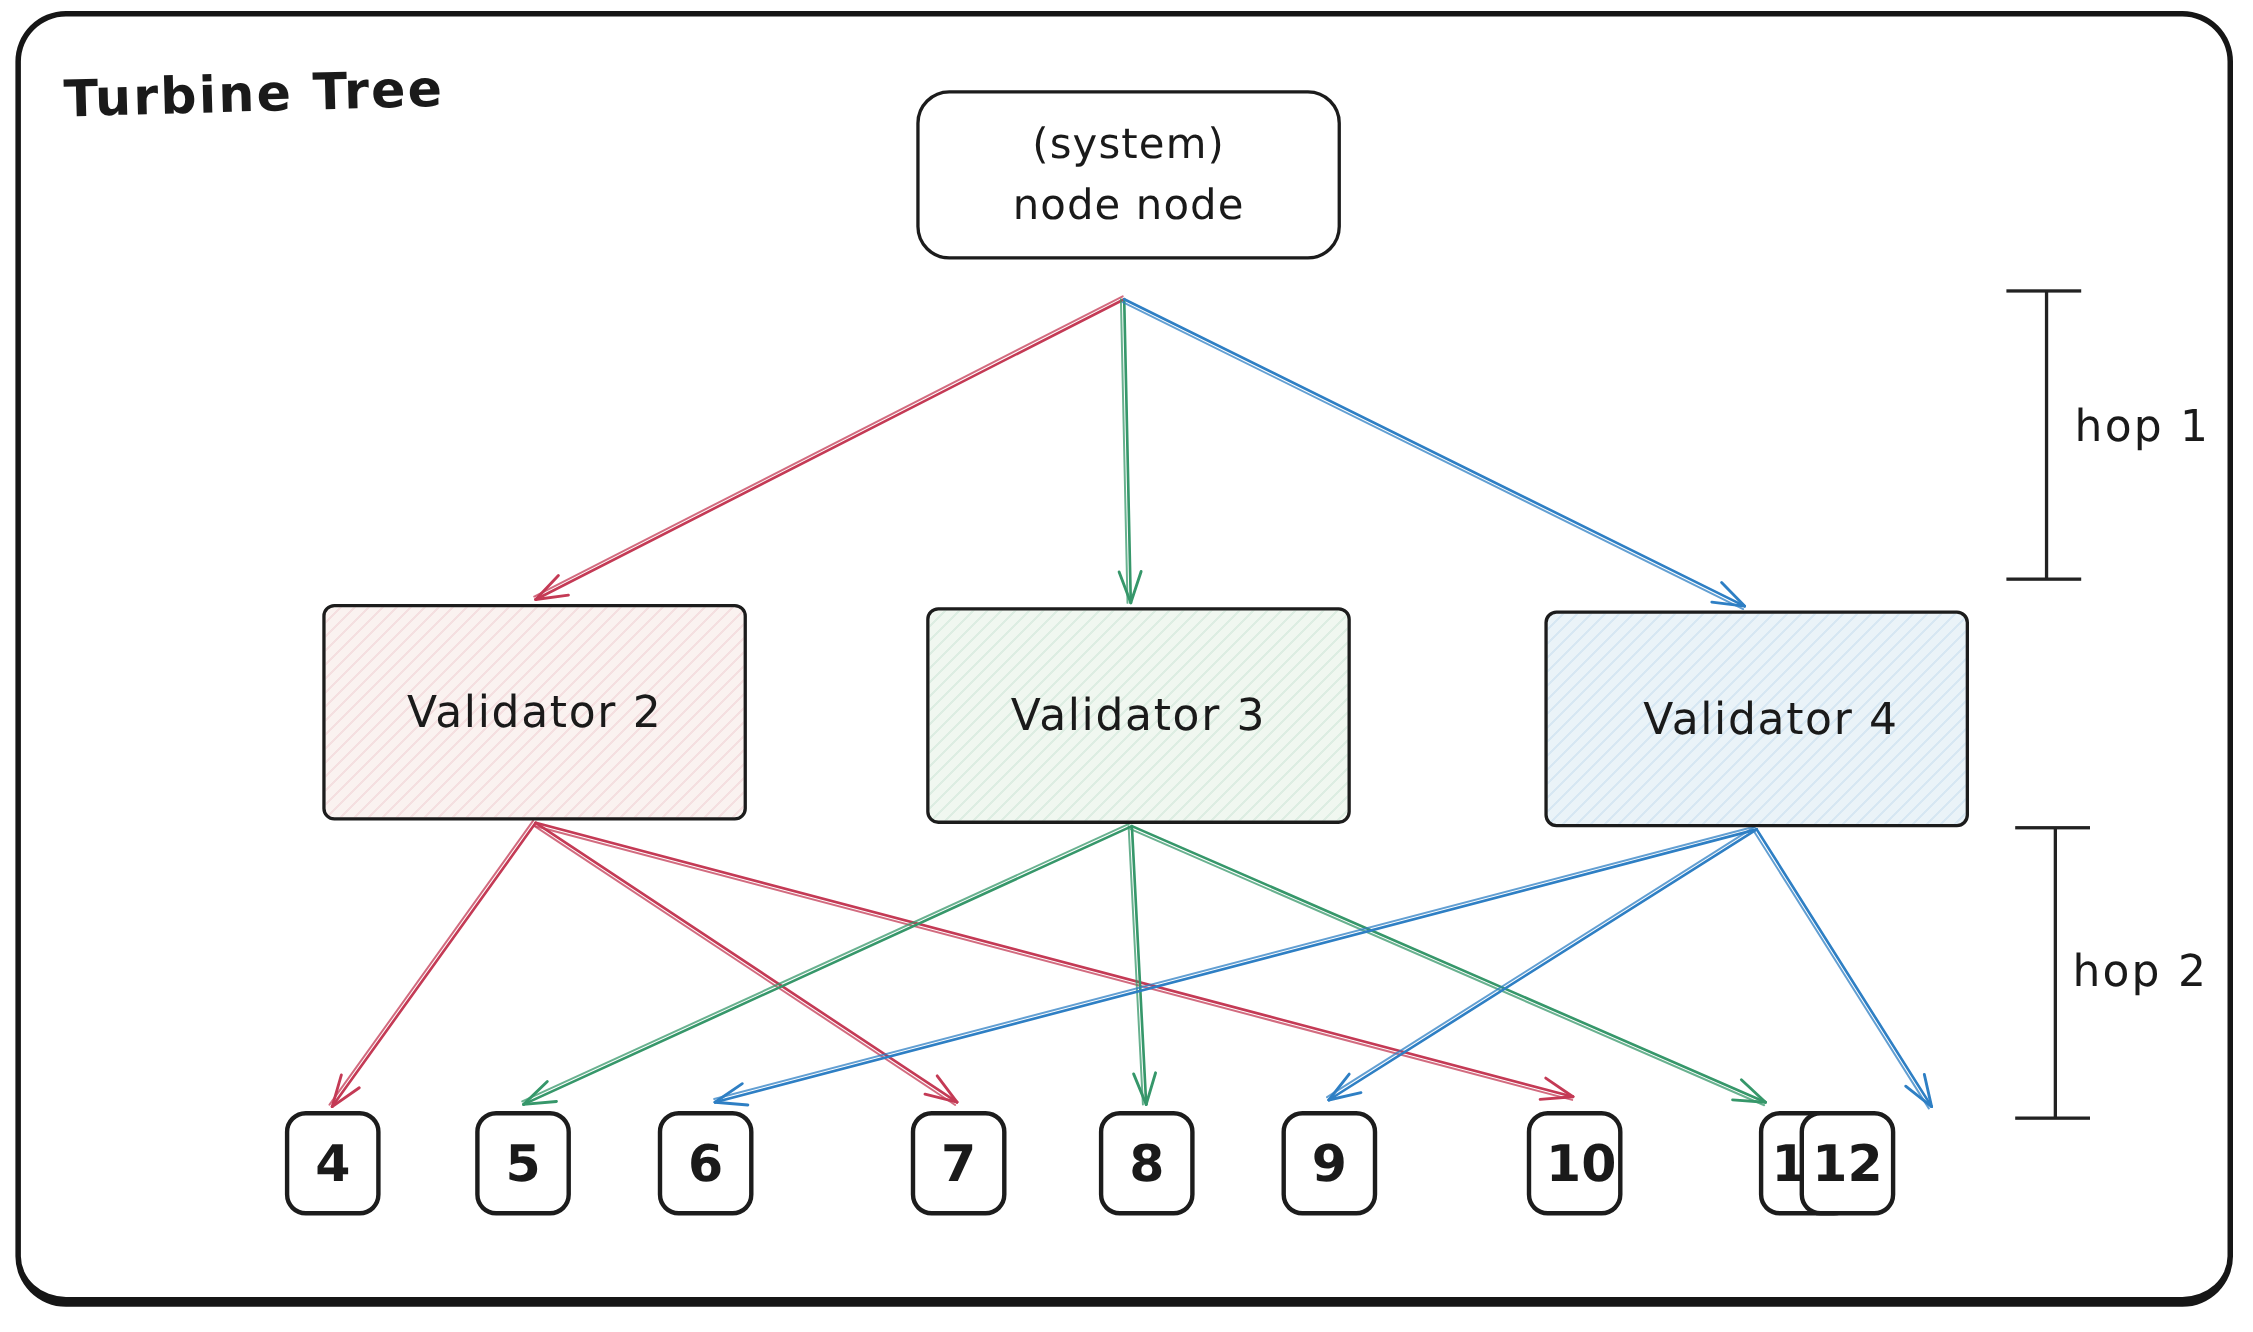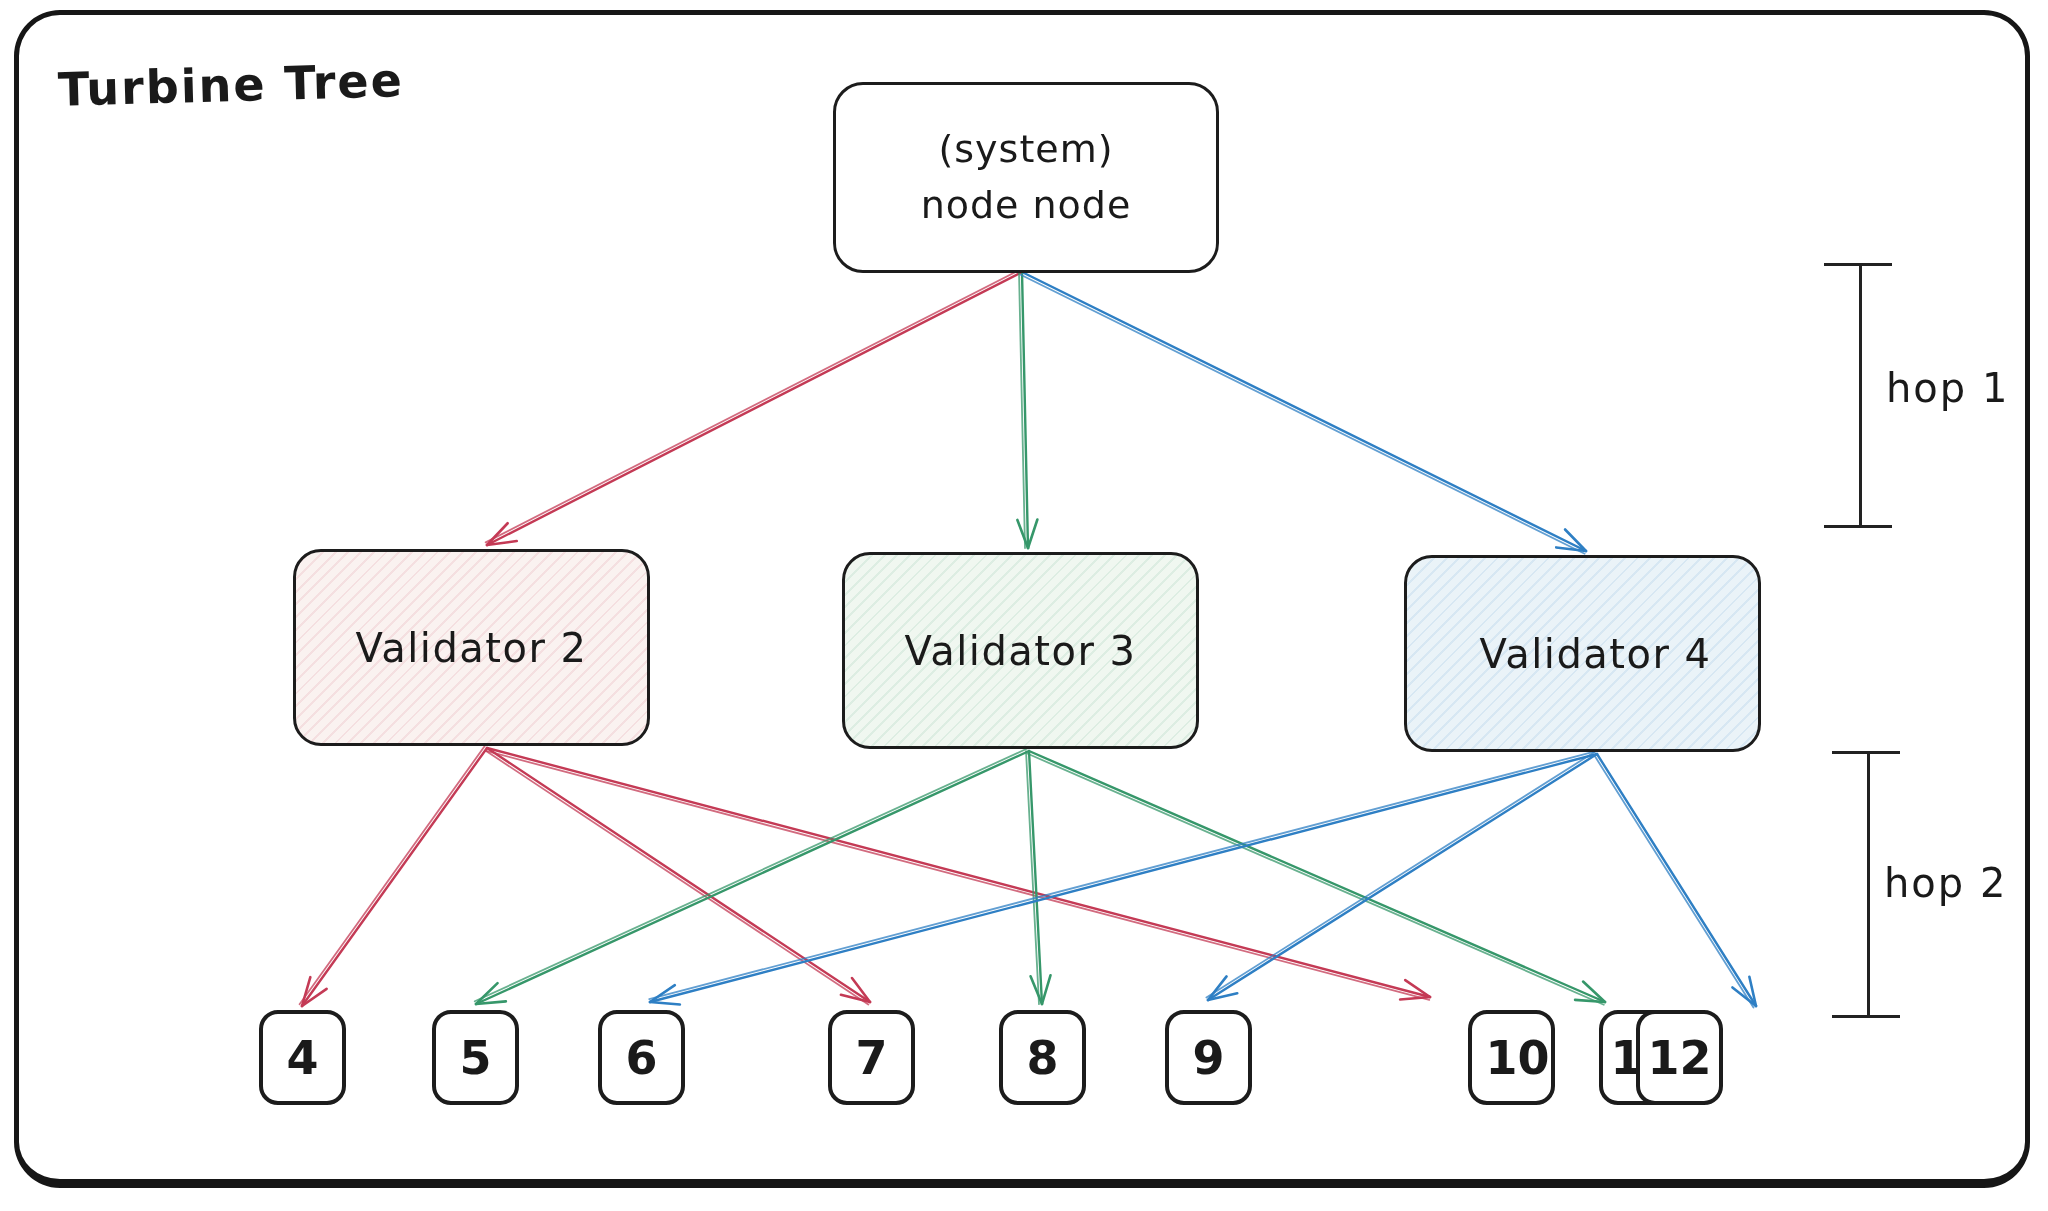--- a/index.html
+++ b/index.html
@@ -5,31 +5,31 @@
   html,body{margin:0;padding:0;background:#ffffff;width:2048px;height:1211px;overflow:hidden;
     font-family:"DejaVu Sans", sans-serif;color:#1a1a1a;}
   #canvas{position:absolute;left:0;top:0;width:2048px;height:1211px;}
   .frame{position:absolute;left:14px;top:10px;width:2016px;height:1178px;border:5px solid #161616;
     border-bottom-width:9px;border-radius:46px;box-sizing:border-box;background:transparent;}
   .title{position:absolute;left:58px;top:58px;font-size:46px;font-weight:bold;letter-spacing:2px;
     transform:rotate(-1.6deg);white-space:nowrap;}
   #edges{position:absolute;left:0;top:0;width:2048px;height:1211px;}
   .node{position:absolute;box-sizing:border-box;background:#fff;border:3.5px solid #1c1c1c;
     display:flex;align-items:center;justify-content:center;text-align:center;}
-  .root{left:833px;top:82px;width:386px;height:191px;border-radius:30px;flex-direction:column;
+  .root{left:833px;top:82px;width:386px;height:154px;border-radius:30px;flex-direction:column;
     font-size:38px;line-height:1.45;letter-spacing:1px;}
-  .validator{width:357px;height:197px;border-radius:28px;font-size:40px;letter-spacing:1.5px;}
+  .validator{width:386px;height:197px;border-radius:11px;font-size:40px;letter-spacing:1.5px;}
   #validator-2{left:293px;top:549px;}
   #validator-3{left:842px;top:552px;}
   #validator-4{left:1404px;top:555px;}
   .leaf{width:87px;height:95px;top:1010px;border-radius:19px;border-width:4.5px;
     font-size:46px;font-weight:bold;}
   #leaf-4{left:259px;} #leaf-5{left:432px;} #leaf-6{left:598px;}
   #leaf-7{left:828px;} #leaf-8{left:999px;} #leaf-9{left:1165px;}
-  #leaf-10{left:1468px;padding-left:12px;} #leaf-11{left:1563px;margin-left:36px;} #leaf-12{left:1636px;}
+  #leaf-10{left:1388px;padding-left:12px;} #leaf-11{left:1563px;margin-left:36px;} #leaf-12{left:1636px;}
   .hop-line{position:absolute;width:2.5px;background:#222;}
   .hop-cap{position:absolute;height:3px;background:#222;}
   #hop1-line{left:1859px;top:264px;height:263px;}
   #hop1-cap-top{left:1824px;top:263px;width:68px;}
   #hop1-cap-bottom{left:1824px;top:525px;width:68px;}
   #hop2-line{left:1867px;top:752px;height:265px;}
   #hop2-cap-top{left:1832px;top:751px;width:68px;}
   #hop2-cap-bottom{left:1832px;top:1015px;width:68px;}
   .hop-label{position:absolute;font-size:40px;letter-spacing:2px;white-space:nowrap;}
   #hop1-label{left:1886px;top:365px;}

